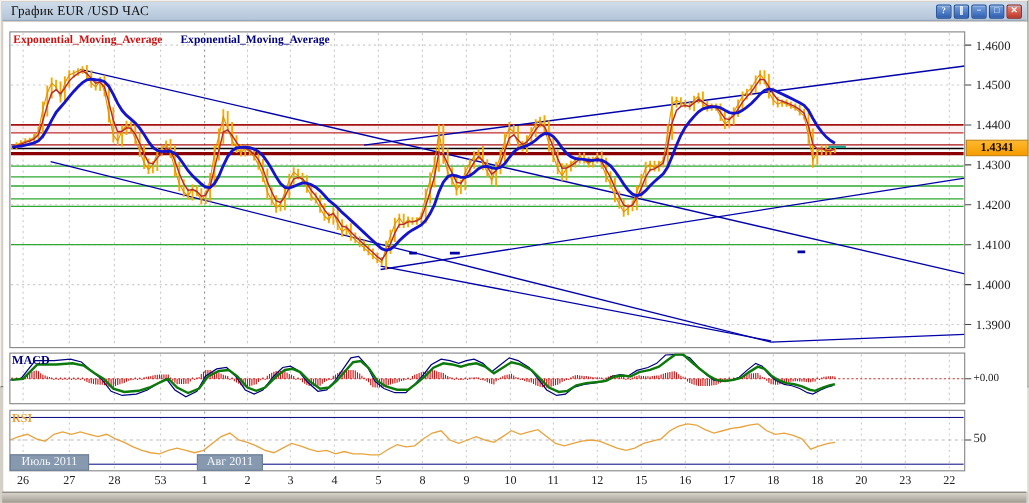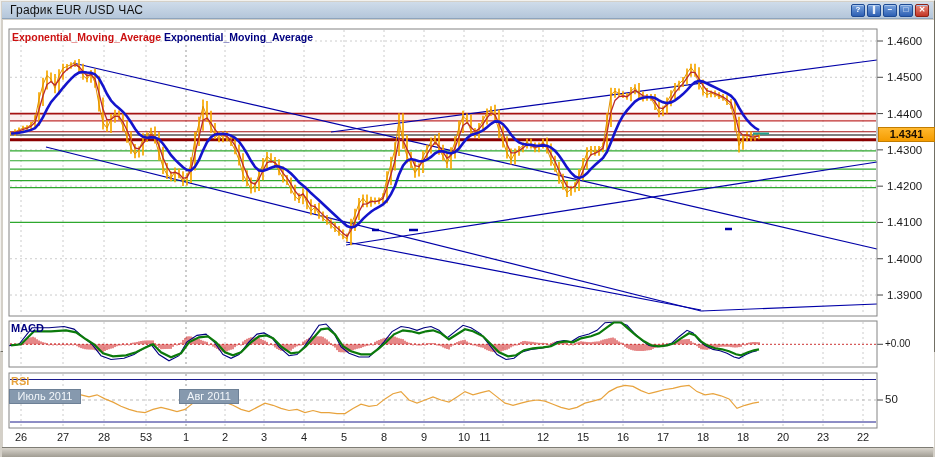--- a/index.html
+++ b/index.html
@@ -1,19 +1,19 @@
 <!DOCTYPE html>
 <html><head>
 <meta charset="utf-8">
 <style>
   html,body{margin:0;padding:0;width:935px;height:457px;overflow:hidden;
     font-family:"Liberation Sans",sans-serif;background:#d4d0c8;}
   #win{position:relative;width:935px;height:352px;background:#d4d0c8;
     border-left:1px solid #f2f1ee;border-top:1px solid #f2f1ee;
-    border-right:1px solid #716f64;border-bottom:1px solid #716f64;box-sizing:border-box;}
+    border-right:1px solid #716f64;border-bottom:1px solid #716f64;box-sizing:border-box;font-family:Liberation Serif, serif;}
   #titlebar{position:absolute;left:1px;top:1px;right:1px;height:17px;
     background:linear-gradient(#cfdcea,#b4c6da);border-bottom:1px solid #8ea4bc;
     display:flex;align-items:center;padding:0 4px 0 8px;box-sizing:border-box;}
   #title{font-size:12px;color:#101010;letter-spacing:.2px;}
   #winbtns{margin-left:auto;display:flex;gap:2px;}
   .wbtn{width:14px;height:13px;display:flex;align-items:center;justify-content:center;
     font-size:8px;font-weight:bold;color:#fff;border-radius:2px;cursor:default;
     background:linear-gradient(#7aa4de,#2d5fb3);border:1px solid #1d4a94;
     box-shadow:inset 0 1px 0 #a8c6ec;box-sizing:border-box;line-height:1;}
   .wbtn.close{background:linear-gradient(#ea8d7e,#c23526);border-color:#8f2113;}
@@ -22,21 +22,21 @@
   .overlay{position:absolute;white-space:nowrap;text-align:center;}
   #ema-red{left:11px;top:30px;font-size:10.5px;font-weight:bold;color:#cc1111;}
   #ema-blue{left:163px;top:30px;font-size:10.5px;font-weight:bold;color:#000080;}
   #macd-label{left:10px;top:321px;font-size:11px;font-weight:bold;color:#000080;}
   #rsi-label{left:10px;top:374px;font-size:11px;font-weight:bold;color:#e8a33d;}
   #macd-zero{left:884px;top:337px;font-size:10px;color:#1a1a1a;}
   #rsi-mid{left:884px;top:392px;font-size:11.5px;color:#1a1a1a;}
   #price-tag{left:877px;top:126px;width:57px;height:15px;background:linear-gradient(#ffb82e,#f59c00);
     border:1px solid #c27d00;box-sizing:border-box;font-size:11px;font-weight:bold;color:#1a0e00;
     text-align:center;line-height:13px;}
-  .monthbox{top:388px;height:15px;background:#8699ae;border:1px solid #6d8096;box-sizing:border-box;
+  .monthbox{top:412px;height:15px;background:#8699ae;border:1px solid #6d8096;box-sizing:border-box;
     color:#f2f6fa;font-size:11px;line-height:13px;padding:0 6px;}
   #month-jul{left:8px;width:72px;}
   #month-aug{left:178px;width:60px;}
   #dates{position:absolute;left:0;top:430px;width:935px;height:16px;}
   #dates span{position:absolute;top:0;width:24px;text-align:center;font-size:11px;color:#222;}
   #bottomstrip{position:absolute;left:1px;right:1px;top:446px;height:10px;
     background:linear-gradient(#d8d4cc,#9a968c);border-top:1px solid #7e7c74;}
 </style>
 </head>
 <body>
@@ -766,21 +766,21 @@
       <span style="left: 91px;">28</span>
       <span style="left: 133px;">53</span>
       <span style="left: 173px;">1</span>
       <span style="left: 212px;">2</span>
       <span style="left: 251px;">3</span>
       <span style="left: 291px;">4</span>
       <span style="left: 331px;">5</span>
       <span style="left: 371px;">8</span>
       <span style="left: 411px;">9</span>
       <span style="left: 451px;">10</span>
-      <span style="left: 472px;">11</span>
+      <span style="left: 490px;">11</span>
       <span style="left: 530px;">12</span>
       <span style="left: 570px;">15</span>
       <span style="left: 610px;">16</span>
       <span style="left: 650px;">17</span>
       <span style="left: 690px;">18</span>
       <span style="left: 730px;">18</span>
       <span style="left: 770px;">20</span>
       <span style="left: 810px;">23</span>
       <span style="left: 850px;">22</span>
     </div>

